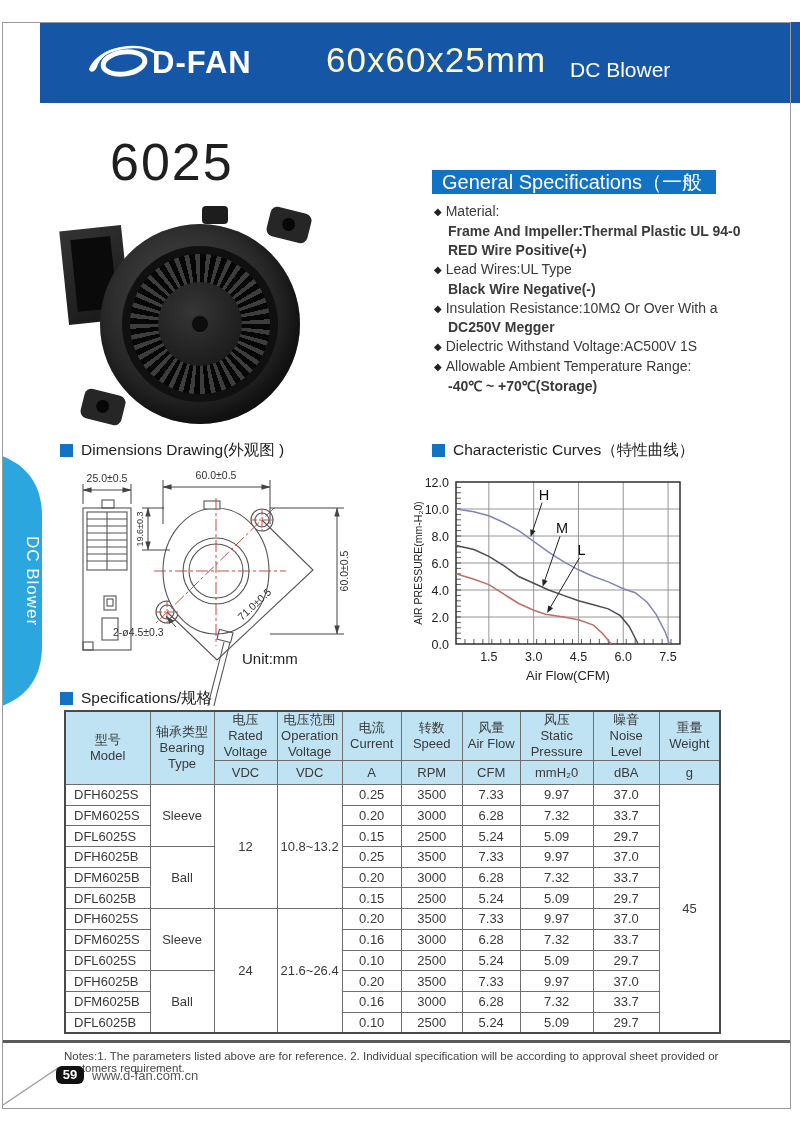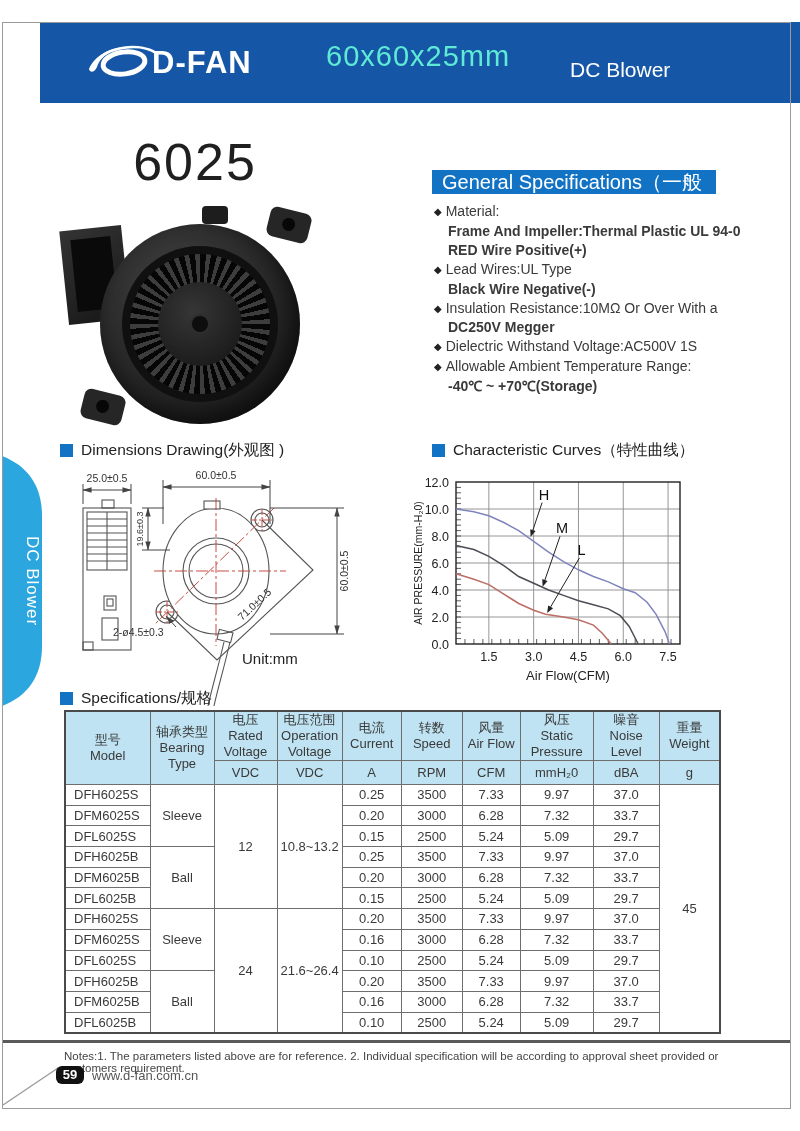--- a/index.html
+++ b/index.html
@@ -4,24 +4,24 @@
 <style>
   html,body{margin:0;padding:0;background:#fff;}
   #page{position:relative;width:800px;height:1131px;background:#fff;overflow:hidden;
         font-family:"Liberation Sans",sans-serif;}
   .abs{position:absolute;}
   
   #sheet-border{left:2px;top:22px;width:787px;height:1085px;border:1px solid #9a9a9a;pointer-events:none;}
   
   #band{left:2px;top:22px;width:789px;height:81px;background:#1557A6;margin-left:38px;}
   #brand-text{left:112px;top:23px;color:#fff;font-size:31px;font-weight:bold;letter-spacing:1px;}
-  #size-title{left:286px;top:18px;color:#5eead4;font-size:29px;font-weight:400;letter-spacing:1px;}
+  #size-title{left:286px;top:18px;color:#fef9c3;font-size:35px;font-weight:400;letter-spacing:1px;}
   #type-title{left:530px;top:36px;color:#fff;font-size:21px;}
   
-  #product-code{left:110px;top:132px;width:170px;text-align:center;font-size:52px;color:#1f1f1f;letter-spacing:2px;}
+  #product-code{left:110px;top:132px;width:170px;text-align:left;font-size:52px;color:#1f1f1f;letter-spacing:2px;}
   
   #fan{left:52px;top:202px;width:300px;height:238px;}
   .duct{left:12px;top:26px;width:62px;height:94px;background:linear-gradient(150deg,#343434,#161616);transform:rotate(-6deg);}
   .duct-hole{left:22px;top:36px;width:40px;height:72px;background:#0a0a0a;transform:rotate(-6deg);}
   .ear{width:42px;height:30px;background:#262626;border-radius:7px;}
   .ear .hole{position:absolute;left:14px;top:8px;width:13px;height:13px;border-radius:50%;background:#070707;}
   #ear-tr{left:216px;top:8px;transform:rotate(14deg);}
   #ear-bl{left:30px;top:190px;transform:rotate(14deg);}
   .toptab{left:150px;top:4px;width:26px;height:18px;background:#1d1d1d;border-radius:4px;}
   .housing{left:48px;top:22px;width:200px;height:200px;border-radius:50%;

